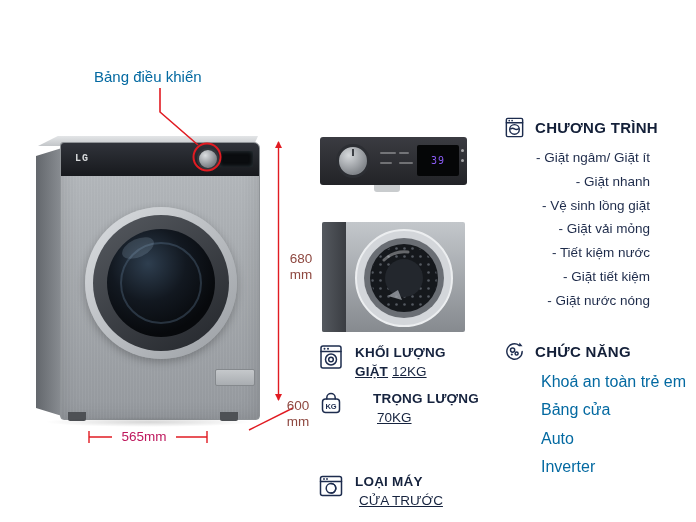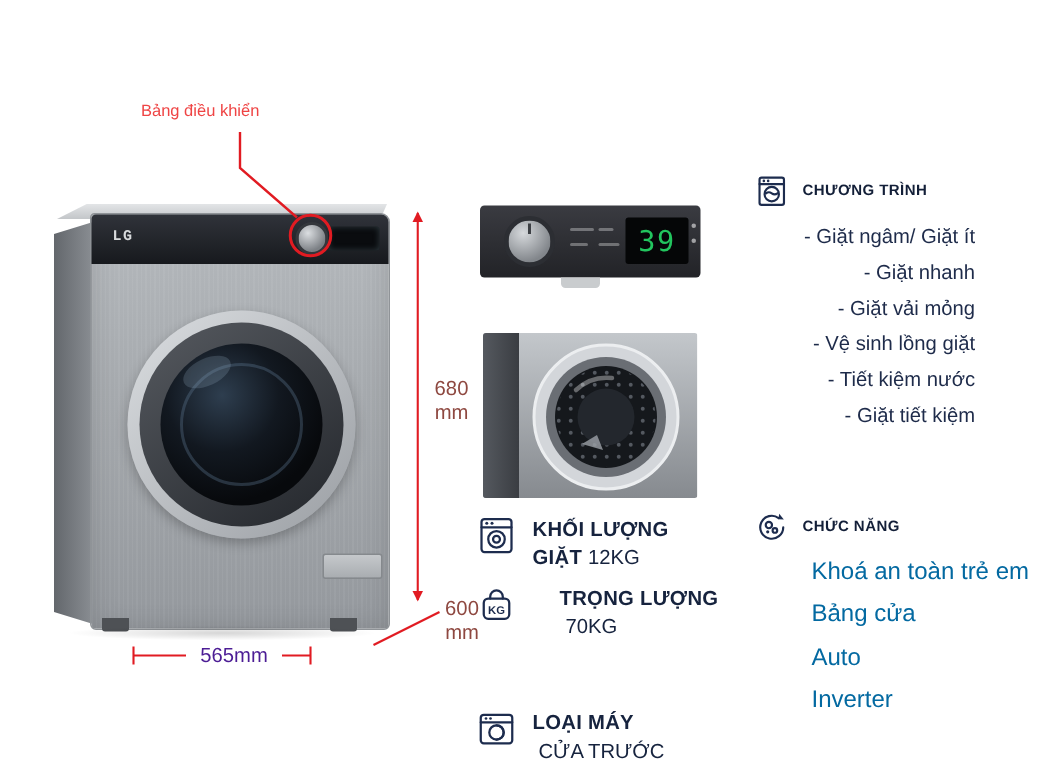--- a/index.html
+++ b/index.html
@@ -42,61 +42,61 @@
     border:2px solid rgba(95,120,145,.35); }
   .m-door-glass::after { content:""; position:absolute; left:14px; top:10px; width:34px; height:18px;
     border-radius:50%; background:rgba(180,205,225,.18); transform:rotate(-25deg); }
   .m-drawer { position:absolute; left:154px; top:226px; width:38px; height:15px;
     background:linear-gradient(#c5c8cb,#a9adb1); border:1px solid #85898d; border-radius:2px; }
   .m-foot { position:absolute; width:18px; height:9px; background:#4e5155; border-radius:0 0 2px 2px; top:282px; }
   .m-foot-l { left:32px; } .m-foot-r { left:184px; }
 
   
   .overlay { position:absolute; left:0; top:0; width:696px; height:522px; z-index:5; pointer-events:none; }
-  .callout-label { position:absolute; left:94px; top:68px; font-size:11px; color:#ef4444; z-index:6; }
+  .callout-label { position:absolute; left:94px; top:68px; font-size:15px; color:#0369a1; z-index:6; }
   .dim { position:absolute; z-index:6; font-size:13.5px; line-height:16px; text-align:center; color:#8e4840; }
   .dim-height { left:283px; top:251px; width:36px; }
-  .dim-depth  { left:290px; top:398px; width:36px; }
-  .dim-width  { left:124px; top:429px; width:64px; color:#4c1d95; background:#ffffff; }
+  .dim-depth  { left:280px; top:398px; width:36px; }
+  .dim-width  { left:112px; top:429px; width:64px; color:#be185d; background:#ffffff; }
 
   
   .panel-detail { position:absolute; left:320px; top:137px; width:147px; height:48px;
     background:linear-gradient(#3a3b41,#222327); border-radius:3px; z-index:1; }
   .pd-knob { position:absolute; left:16px; top:7px; width:34px; height:34px; border-radius:50%;
     background:radial-gradient(circle at 35% 30%, #d6d9dc, #82868b 72%);
     border:3px solid #2c2e33; box-sizing:border-box; }
   .pd-knob::after { content:""; position:absolute; left:13px; top:2px; width:2px; height:7px; background:#3c3f44; }
   .pd-bar { position:absolute; height:2px; background:rgba(255,255,255,.32); border-radius:1px; }
   .pd-bar1 { left:60px; top:15px; width:16px; }
   .pd-bar2 { left:60px; top:25px; width:12px; }
   .pd-bar3 { left:79px; top:15px; width:10px; }
   .pd-bar4 { left:79px; top:25px; width:14px; }
   .pd-display { position:absolute; left:97px; top:8px; width:42px; height:31px; background:#050607;
     border-radius:2px; display:flex; align-items:center; justify-content:center; }
-  .pd-display span { font-family:"DejaVu Sans Mono", monospace; font-size:19px; color:#22c55e; letter-spacing:1px; }
+  .pd-display span { font-family:"DejaVu Sans Mono", monospace; font-size:10px; color:#8b5cf6; letter-spacing:1px; }
   .pd-dot { position:absolute; width:3px; height:3px; border-radius:50%; background:rgba(255,255,255,.55); }
   .pd-dot1 { right:3px; top:12px; } .pd-dot2 { right:3px; top:22px; }
   .panel-mount { position:absolute; left:374px; top:185px; width:26px; height:7px;
     background:#c9ccce; border-radius:0 0 3px 3px; z-index:1; }
 
   
   .drum-detail { position:absolute; left:322px; top:222px; width:143px; height:110px;
     border-radius:2px; overflow:hidden; z-index:1; }
 
   
   .spec-row { position:absolute; left:318px; display:flex; gap:11px; z-index:1; }
   .spec-row-1 { top:343px; } .spec-row-2 { top:389px;gap:29px; } .spec-row-3 { top:432px;margin-top:40px; }
   .spec-icon { width:26px; height:26px; flex:0 0 auto; margin-top:1px; }
   .spec-text .l1 { font-weight:bold; font-size:13.5px; color:#16233e; line-height:19px; letter-spacing:.2px; }
-  .spec-text .l2 { font-size:13.5px; color:#16233e; line-height:19px; }
+  .spec-text .l2 { font-size:13.5px; color:#16233e; line-height:19px;text-decoration:underline; }
   .spec-text .l2 .b { font-weight:bold; margin-right:4px; letter-spacing:.2px; }
 
   
   .sec-header { position:absolute; display:flex; align-items:center; gap:9px; z-index:1; }
-  .sec-header .title { font-weight:bold; font-size:10px; color:#131f38; letter-spacing:.3px; }
+  .sec-header .title { font-weight:bold; font-size:15px; color:#131f38; letter-spacing:.3px; }
   .programs-header { left:503px; top:116px; }
   .functions-header { left:503px; top:340px; }
   .prog-list { position:absolute; left:536px; top:146px; z-index:1;text-align:right; }
   .prog-item { font-size:13.5px; line-height:23.8px; color:#1e2b4a; white-space:nowrap; }
   .func-list { position:absolute; left:541px; top:368px; z-index:1; }
   .func-item { font-size:16px; line-height:28.4px; color:#0369a1; white-space:nowrap; }
 
   svg .stroke { stroke:#1d2c4e; stroke-width:1.5; fill:none; stroke-linecap:round; stroke-linejoin:round; }
   svg .fillnavy { fill:#1d2c4e; }
 </style>
@@ -241,24 +241,25 @@
       <circle class="fillnavy" cx="6.5" cy="4.8" r="0.9"></circle>
         <circle class="fillnavy" cx="9.5" cy="4.8" r="0.9"></circle>
       <circle class="stroke" cx="12" cy="14" r="5"></circle>
       <path class="stroke" d="M8 13.4c1.4-1 2.6-1 4 0s2.6 1 4 0"></path>
     </svg>
     <span class="title">CHƯƠNG TRÌNH</span>
   </div>
   <div class="prog-list">
     <div class="prog-item">- Giặt ngâm/ Giặt ít</div>
     <div class="prog-item">- Giặt nhanh</div>
+    <div class="prog-item">- Vệ sinh lồng giặt</div>
     <div class="prog-item">- Giặt vải mỏng</div>
-    <div class="prog-item">- Vệ sinh lồng giặt</div>
     <div class="prog-item">- Tiết kiệm nước</div>
     <div class="prog-item">- Giặt tiết kiệm</div>
+    <div class="prog-item">- Giặt nước nóng</div>
   </div>
 
   <div class="sec-header functions-header">
     <svg width="23" height="23" viewBox="0 0 24 24">
       <path class="stroke" d="M20 12a8 8 0 1 1-3.2-6.4"></path>
       <path class="fillnavy" d="M17.2 2.6 16.6 6.4 20.4 6.6 Z"></path>
       <circle class="stroke" cx="10" cy="10.5" r="2.2"></circle>
       <circle class="stroke" cx="14.2" cy="14.2" r="1.6"></circle>
       <circle class="fillnavy" cx="9.2" cy="15.2" r="1.1"></circle>
     </svg>

